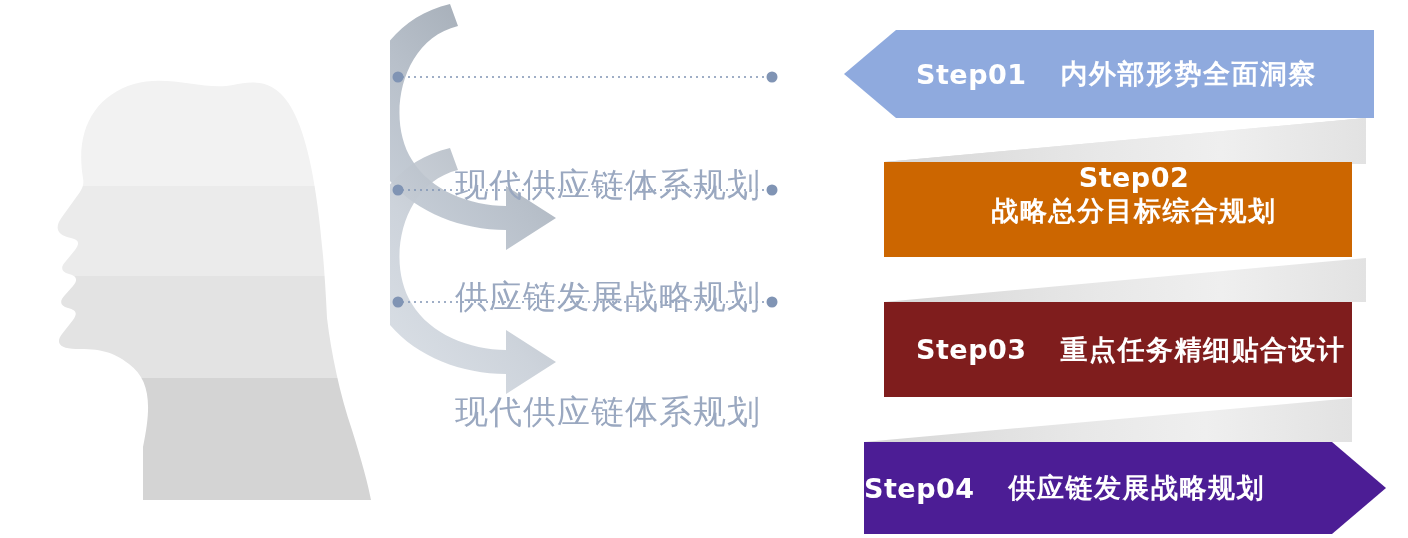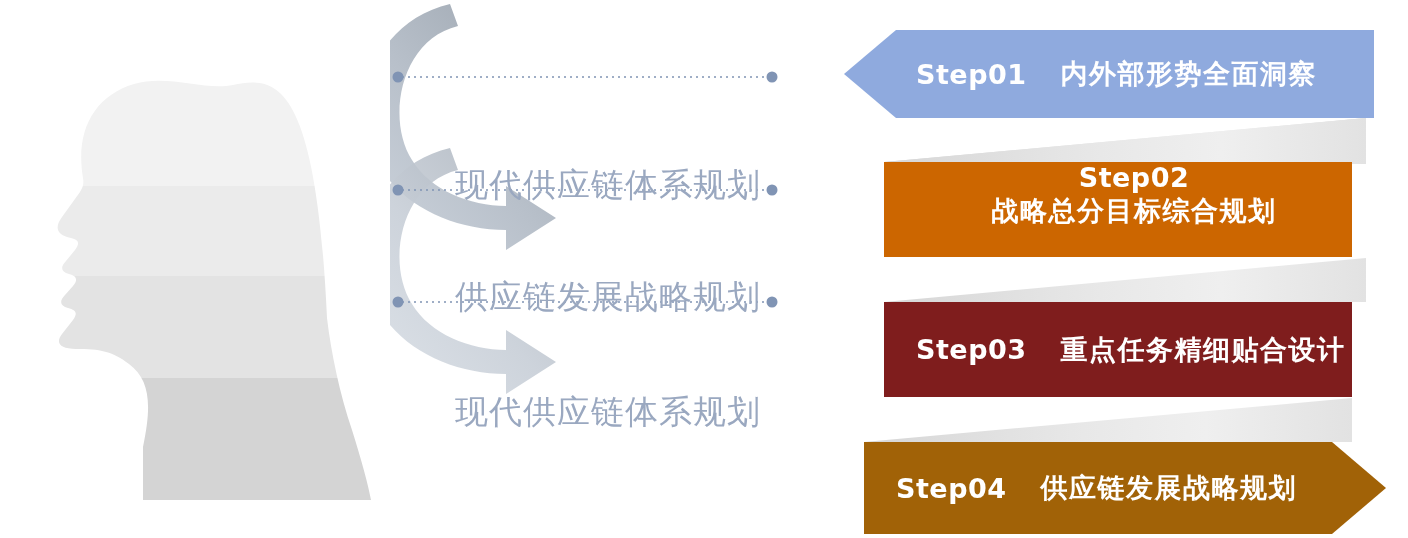--- a/index.html
+++ b/index.html
@@ -70,24 +70,23 @@
   }
   
   .step-3{
     left:48px;top:290px;width:468px;height:95px;
     background:#7f1d1d;
     padding-left:32px;
   }
   
   .step-4{
     left:28px;top:430px;width:522px;height:92px;
-    background:#a16207;
+    background:#4c1d95;
     -webkit-clip-path:polygon(0 0,468px 0,100% 50%,468px 100%,0 100%);
     clip-path:polygon(0 0,468px 0,100% 50%,468px 100%,0 100%);
-    padding-left:32px;
   }
   .gap{display:inline-block;width:34px;}
 </style>
 </head>
 <body>
 
 <div class="stage">
 
   <div class="left-art">
     <svg width="420" height="538" viewBox="0 0 420 538" xmlns="http://www.w3.org/2000/svg">

